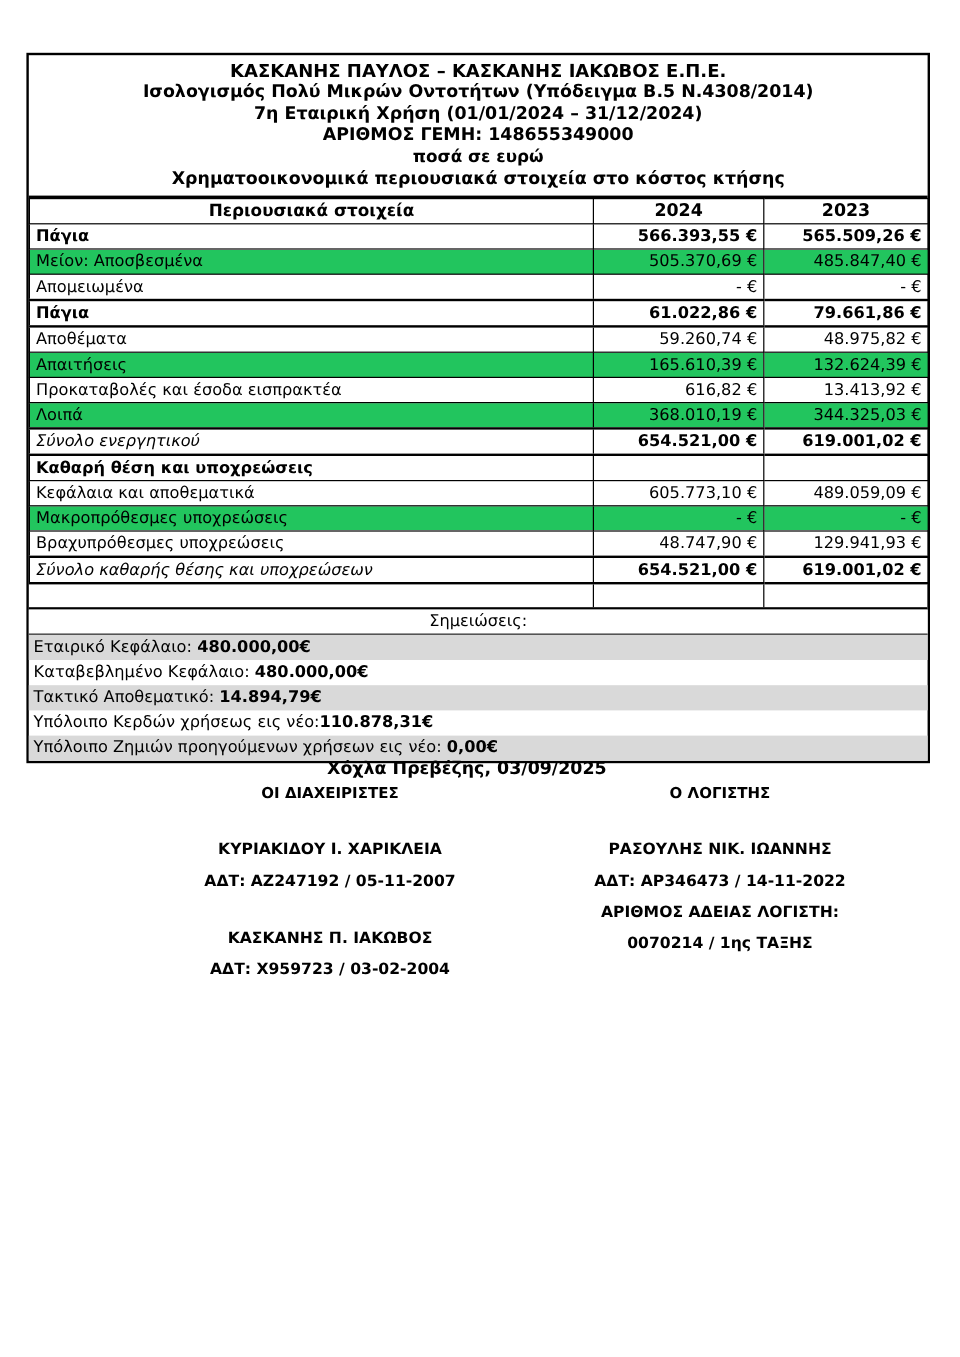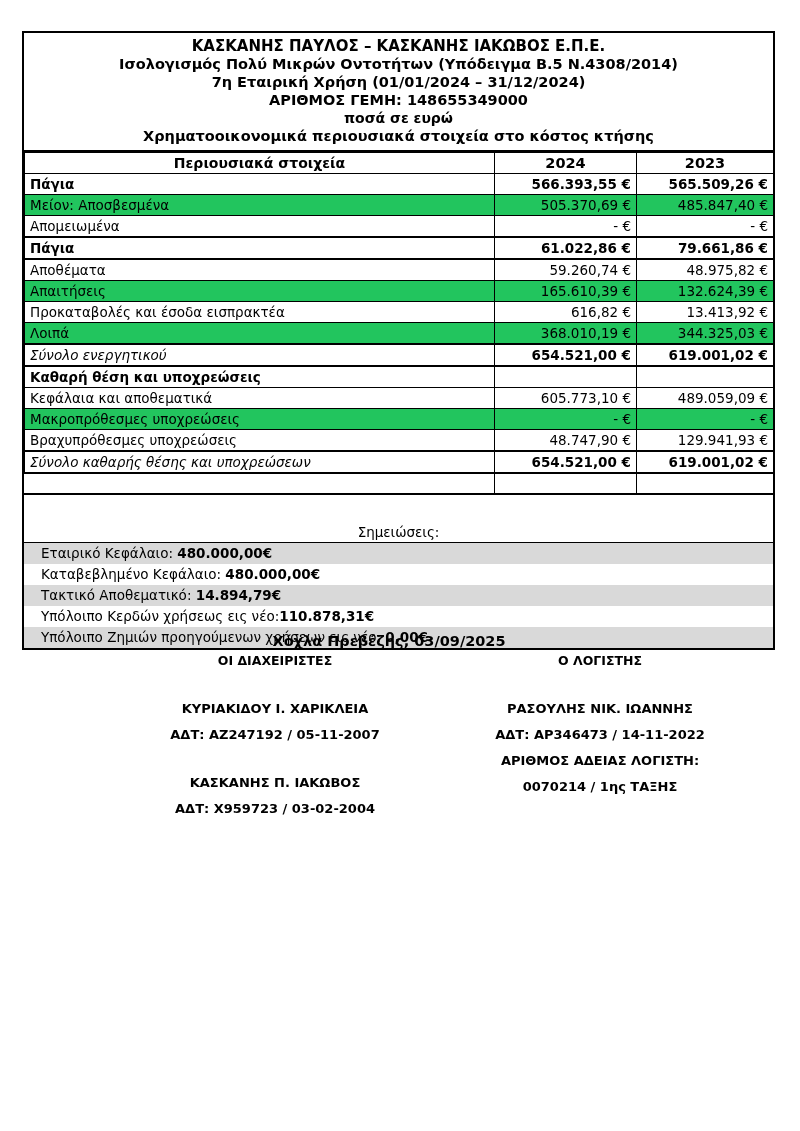--- a/index.html
+++ b/index.html
@@ -22,21 +22,21 @@
     left: 0;
     top: 0;
     width: 800px;
     height: 1131px;
   }
 
   
   .doc-box {
     position: absolute;
     left: 22px;
-    top: 31px;
+    top: 44px;
     width: 753px;
     box-sizing: border-box;
     border: 2px solid #000;
   }
 
   
   .title-block {
     border-bottom: 2px solid #000;
     padding: 4px 6px 5px 6px;
     text-align: center;
@@ -104,27 +104,26 @@
   .notes-box {
     border-top: 2px solid #000;
   }
   .notes-title {
     text-align: center;
     font-size: 13.5px;
     line-height: 20px;
     height: 20px;
     border-bottom: 1px solid #000;
     background: #ffffff;
-    margin-top: 27px;
   }
   .note-row {
     font-size: 13.5px;
     line-height: 21px;
     height: 21px;
-    padding-left: 17px;
+    padding-left: 4px;
     white-space: nowrap;
     overflow: hidden;
   }
   .note-row.alt { background: #d9d9d9; }
   .note-row b { font-weight: bold; }
 
   
   .place-date {
     position: absolute;
     left: 0;

